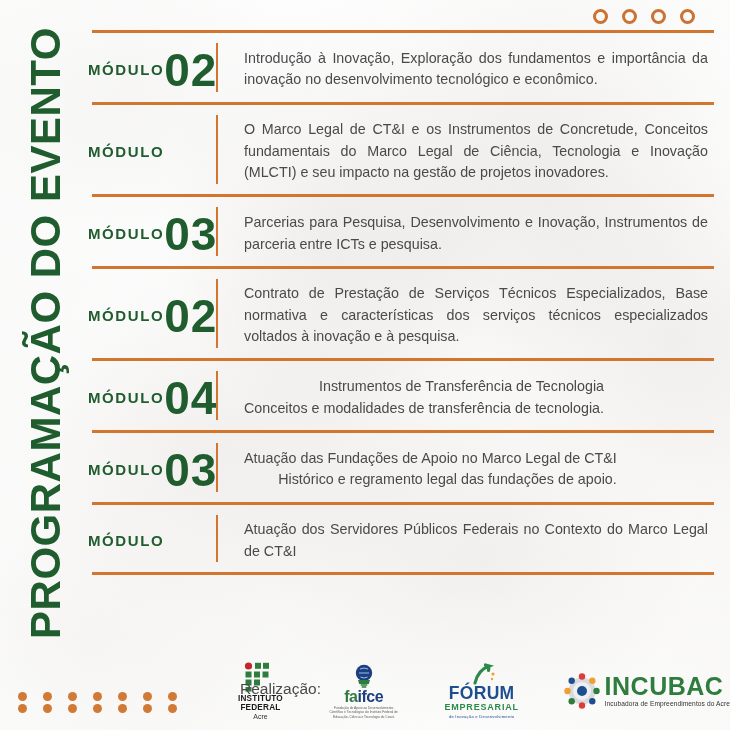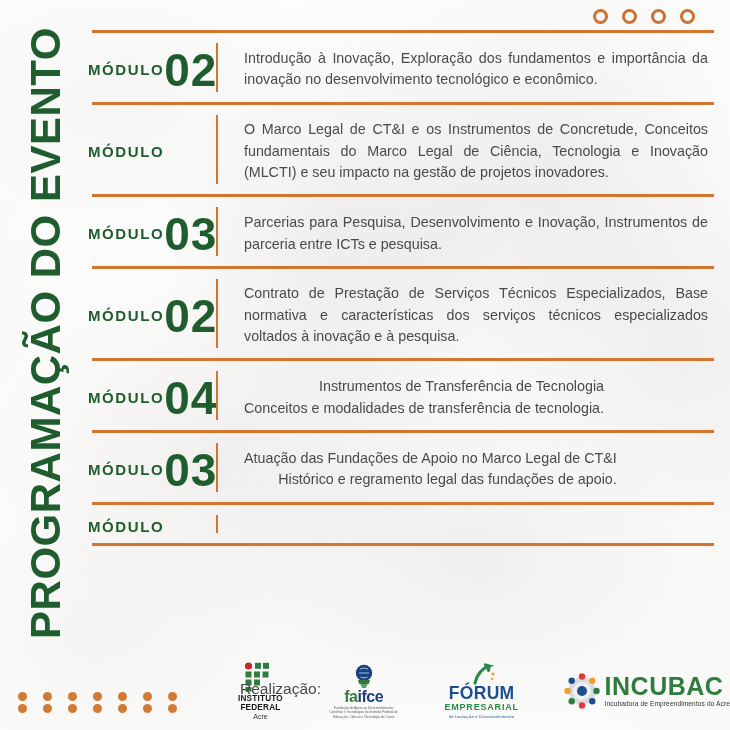--- a/index.html
+++ b/index.html
@@ -302,20 +302,23 @@
     </div>
   </div>
 
   <div class="hrule"></div>
 
   <div class="row">
     <div class="mod-col">
       <div class="mod-label">MÓDULO</div>
     </div>
     <div class="vrule"></div>
+    <div class="desc-col">
+      <div class="desc">Atuação dos Servidores Públicos Federais no Contexto do Marco Legal de CT&amp;I</div>
+    </div>
   </div>
 
   <div class="hrule"></div>
 </div>
 
 <div id="footer">
   <div id="realizacao">Realização:</div>
 
   <div class="logo" id="logo-ifac">
     <svg id="ifac-mark" viewBox="0 0 34 30">

